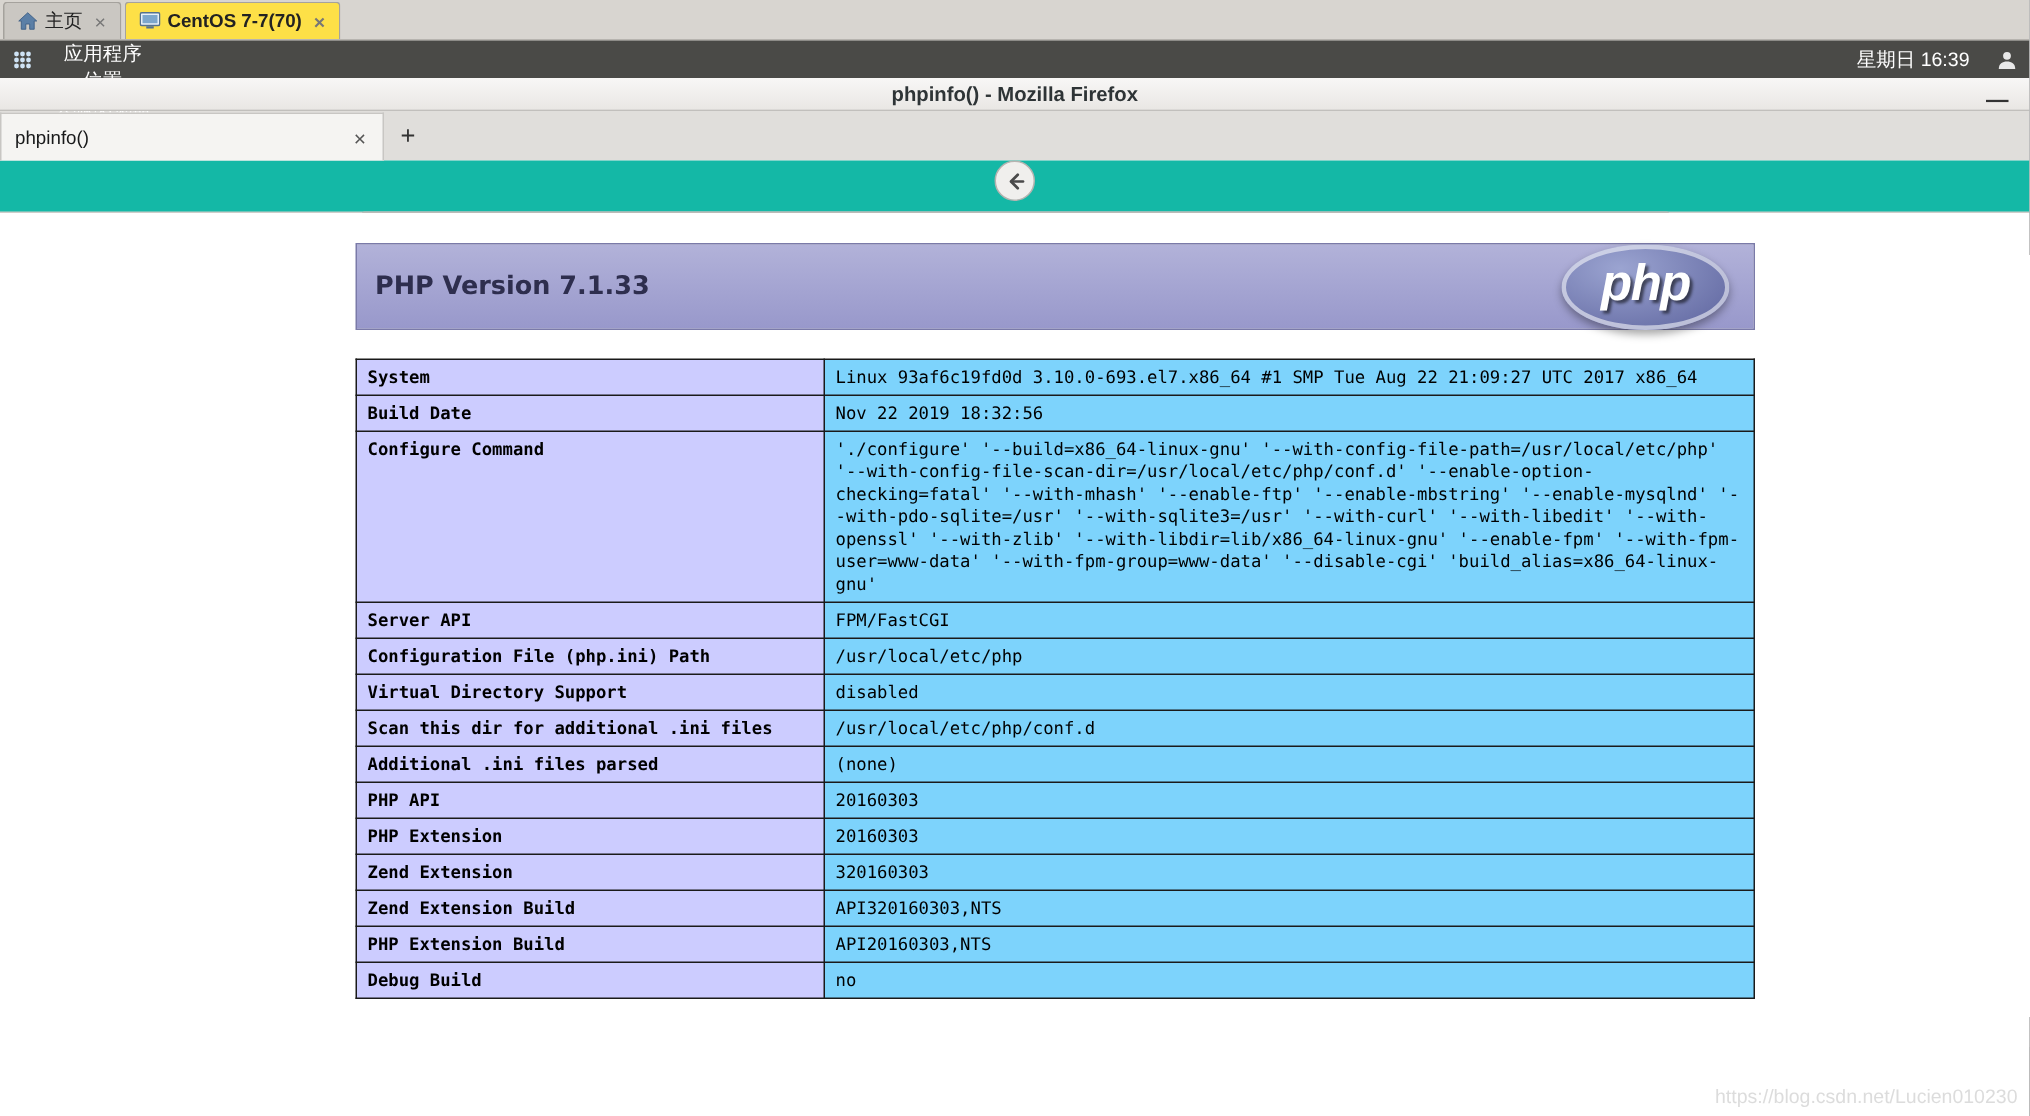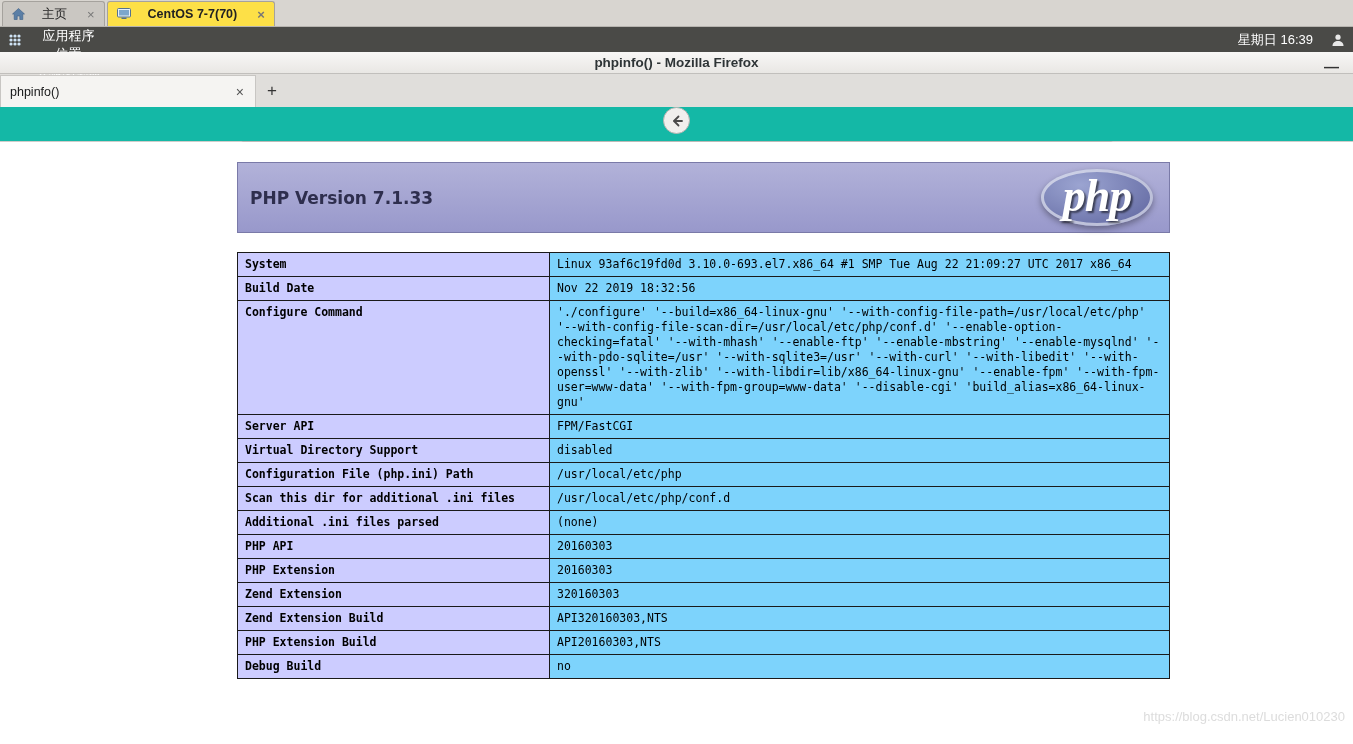--- a/index.html
+++ b/index.html
@@ -9,21 +9,21 @@
     position: relative; width: 1353px; height: 744px;
     background: #fff; overflow: hidden; margin: 0 auto;
   }
 
   
   .vm-tabbar {
     height: 27px; background: #d8d5d0; display: flex; align-items: flex-end;
     padding-left: 2px; border-bottom: 1px solid #b7b4af;
   }
   .vm-tab {
-    height: 25px; display: flex; align-items: center; gap: 17px;
+    height: 25px; display: flex; align-items: center; gap: 5px;
     padding: 0 9px; margin-right: 2px; font-size: 12.5px; color: #222;
     background: #cac7c2; border: 1px solid #a5a29d; border-bottom: none;
     border-radius: 3px 3px 0 0; cursor: default; white-space: nowrap;
   }
   .vm-tab.active { background: #fde047; font-weight: bold; }
   .vm-tab .tab-close { color: #777; font-size: 13px; margin-left: 3px; }
 
   
   .gnome-bar {
     height: 25px; background: #4a4a47; color: #fff; display: flex;
@@ -106,51 +106,51 @@
     width: 28px; height: 28px; display: flex; align-items: center;
     justify-content: center; color: #4a4a4a; flex: none;
   }
   .star-glyph { font-size: 18px; line-height: 1; color: #4a4a4a; }
 
   
   .content { position: relative; height: 556px; background: #fff; overflow: hidden; }
   .php-wrap { position: absolute; left: 237px; top: 20px; width: 933px; }
 
   .php-header {
-    height: 71px; background: linear-gradient(180deg, #b2b2d9 0%, #9898cb 100%);
+    height: 58px; background: linear-gradient(180deg, #b2b2d9 0%, #9898cb 100%);
     border: 1px solid #7a7aa8; display: flex; align-items: center;
     justify-content: space-between; padding: 0 16px 0 12px; margin-bottom: 19px;
   }
   .php-title {
     font-size: 17px; font-weight: bold; color: #2e2e4e;
     font-family: "DejaVu Sans", "Liberation Sans", sans-serif;
   }
   .php-logo {
     width: 112px; height: 57px; border-radius: 50%;
     background: radial-gradient(ellipse at 35% 28%, #9ba4d1, #6b72a9 75%);
     box-shadow: 0 3px 6px rgba(0,0,0,0.35), inset 0 0 0 3px rgba(255,255,255,0.55);
     display: flex; align-items: center; justify-content: center;
   }
   .php-logo span {
-    font-size: 46px; font-weight: bold; font-style: italic; color: #fff;
+    font-size: 34px; font-weight: bold; font-style: italic; color: #fff;
     letter-spacing: -1px; text-shadow: 2px 2px 2px rgba(0,0,0,0.55);
-    font-family: Liberation Serif, serif; transform: translateY(-2px);
+    font-family: Liberation Sans, sans-serif; transform: translateY(-2px);
   }
 
   table.php-table { width: 100%; border-collapse: collapse; }
   table.php-table td {
     border: 1px solid #1a1a1a; padding: 4px 7px;
     font-family: "DejaVu Sans Mono", monospace; font-size: 11.5px;
     line-height: 15px; color: #000; vertical-align: top; margin-top: 44px;
   }
   td.cell-label { width: 312px; background: #ccccff; font-weight: bold; }
   td.cell-value { background: #7dd3fc; word-wrap: break-word; }
 
   .watermark {
-    position: absolute; right: 8px; bottom: 20px; font-size: 13px;
+    position: absolute; right: 8px; bottom: 6px; font-size: 13px;
     color: rgba(218,218,218,0.95); pointer-events: none;
   }
 
   svg { display: block; }
 </style>
 </head>
 <body>
 
 <div class="screen">
 
@@ -292,28 +292,28 @@
           </tr>
             <tr>
             <td class="cell-label">Configure Command</td>
             <td class="cell-value">'./configure' '--build=x86_64-linux-gnu' '--with-config-file-path=/usr/local/etc/php' '--with-config-file-scan-dir=/usr/local/etc/php/conf.d' '--enable-option-checking=fatal' '--with-mhash' '--enable-ftp' '--enable-mbstring' '--enable-mysqlnd' '--with-pdo-sqlite=/usr' '--with-sqlite3=/usr' '--with-curl' '--with-libedit' '--with-openssl' '--with-zlib' '--with-libdir=lib/x86_64-linux-gnu' '--enable-fpm' '--with-fpm-user=www-data' '--with-fpm-group=www-data' '--disable-cgi' 'build_alias=x86_64-linux-gnu'</td>
           </tr>
             <tr>
             <td class="cell-label">Server API</td>
             <td class="cell-value">FPM/FastCGI</td>
           </tr>
             <tr>
+            <td class="cell-label">Configuration File (php.ini) Path</td>
+            <td class="cell-value">/usr/local/etc/php</td>
+          </tr>
+            <tr>
             <td class="cell-label">Virtual Directory Support</td>
             <td class="cell-value">disabled</td>
           </tr>
             <tr>
-            <td class="cell-label">Configuration File (php.ini) Path</td>
-            <td class="cell-value">/usr/local/etc/php</td>
-          </tr>
-            <tr>
             <td class="cell-label">Scan this dir for additional .ini files</td>
             <td class="cell-value">/usr/local/etc/php/conf.d</td>
           </tr>
             <tr>
             <td class="cell-label">Additional .ini files parsed</td>
             <td class="cell-value">(none)</td>
           </tr>
             <tr>
             <td class="cell-label">PHP API</td>
             <td class="cell-value">20160303</td>

